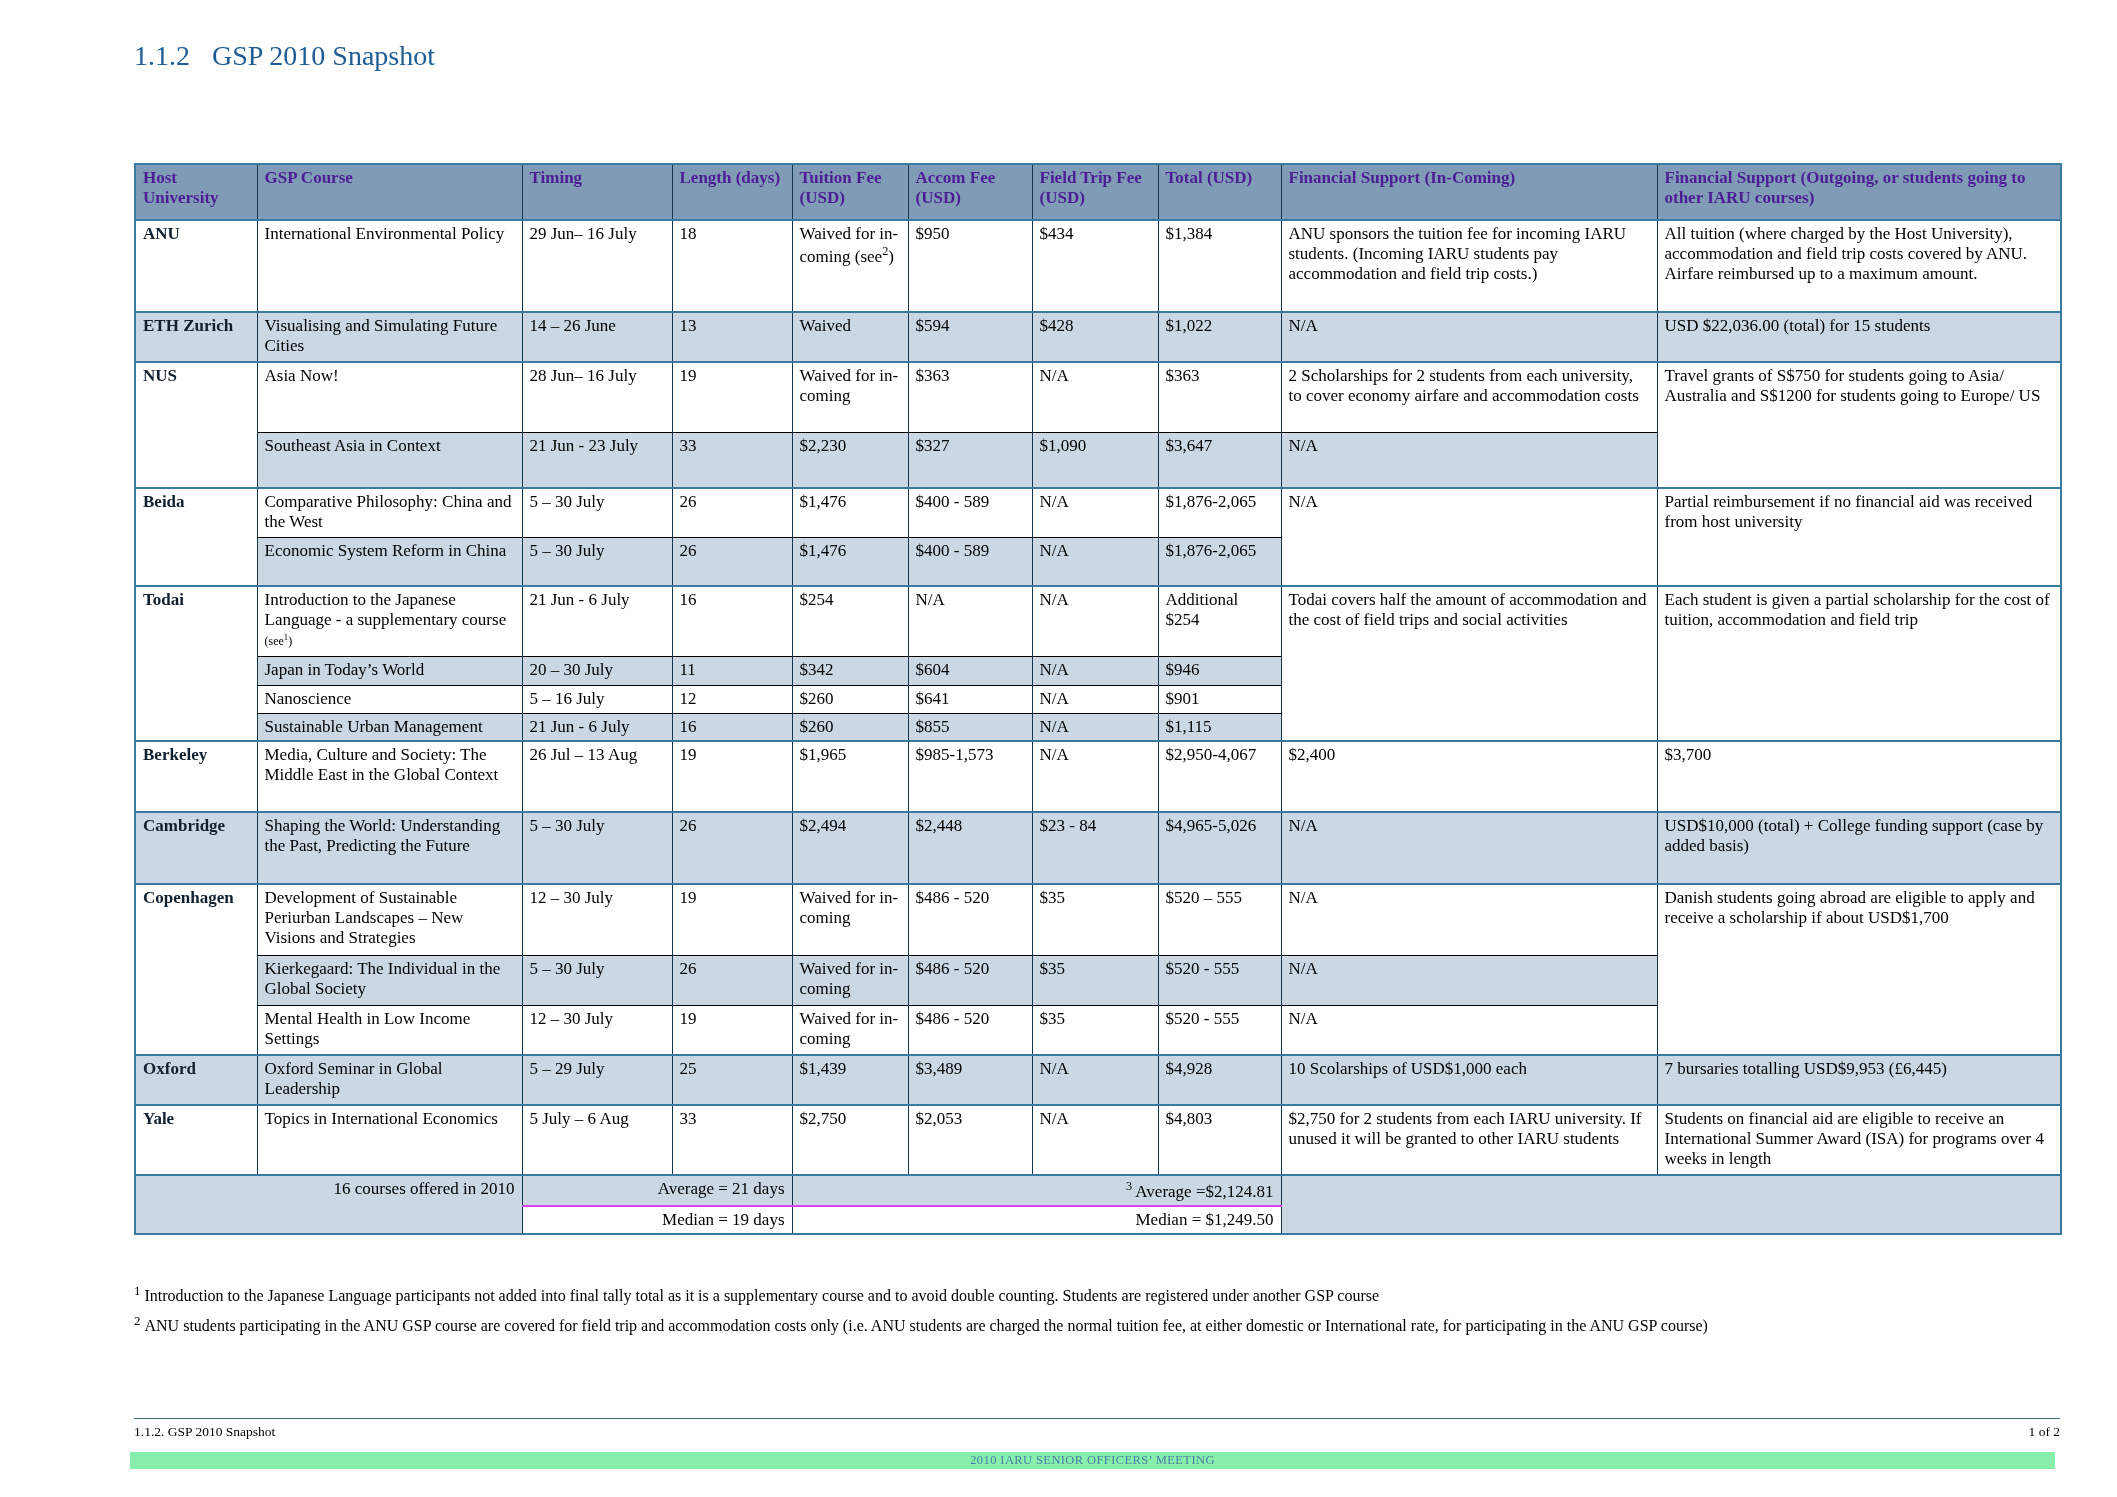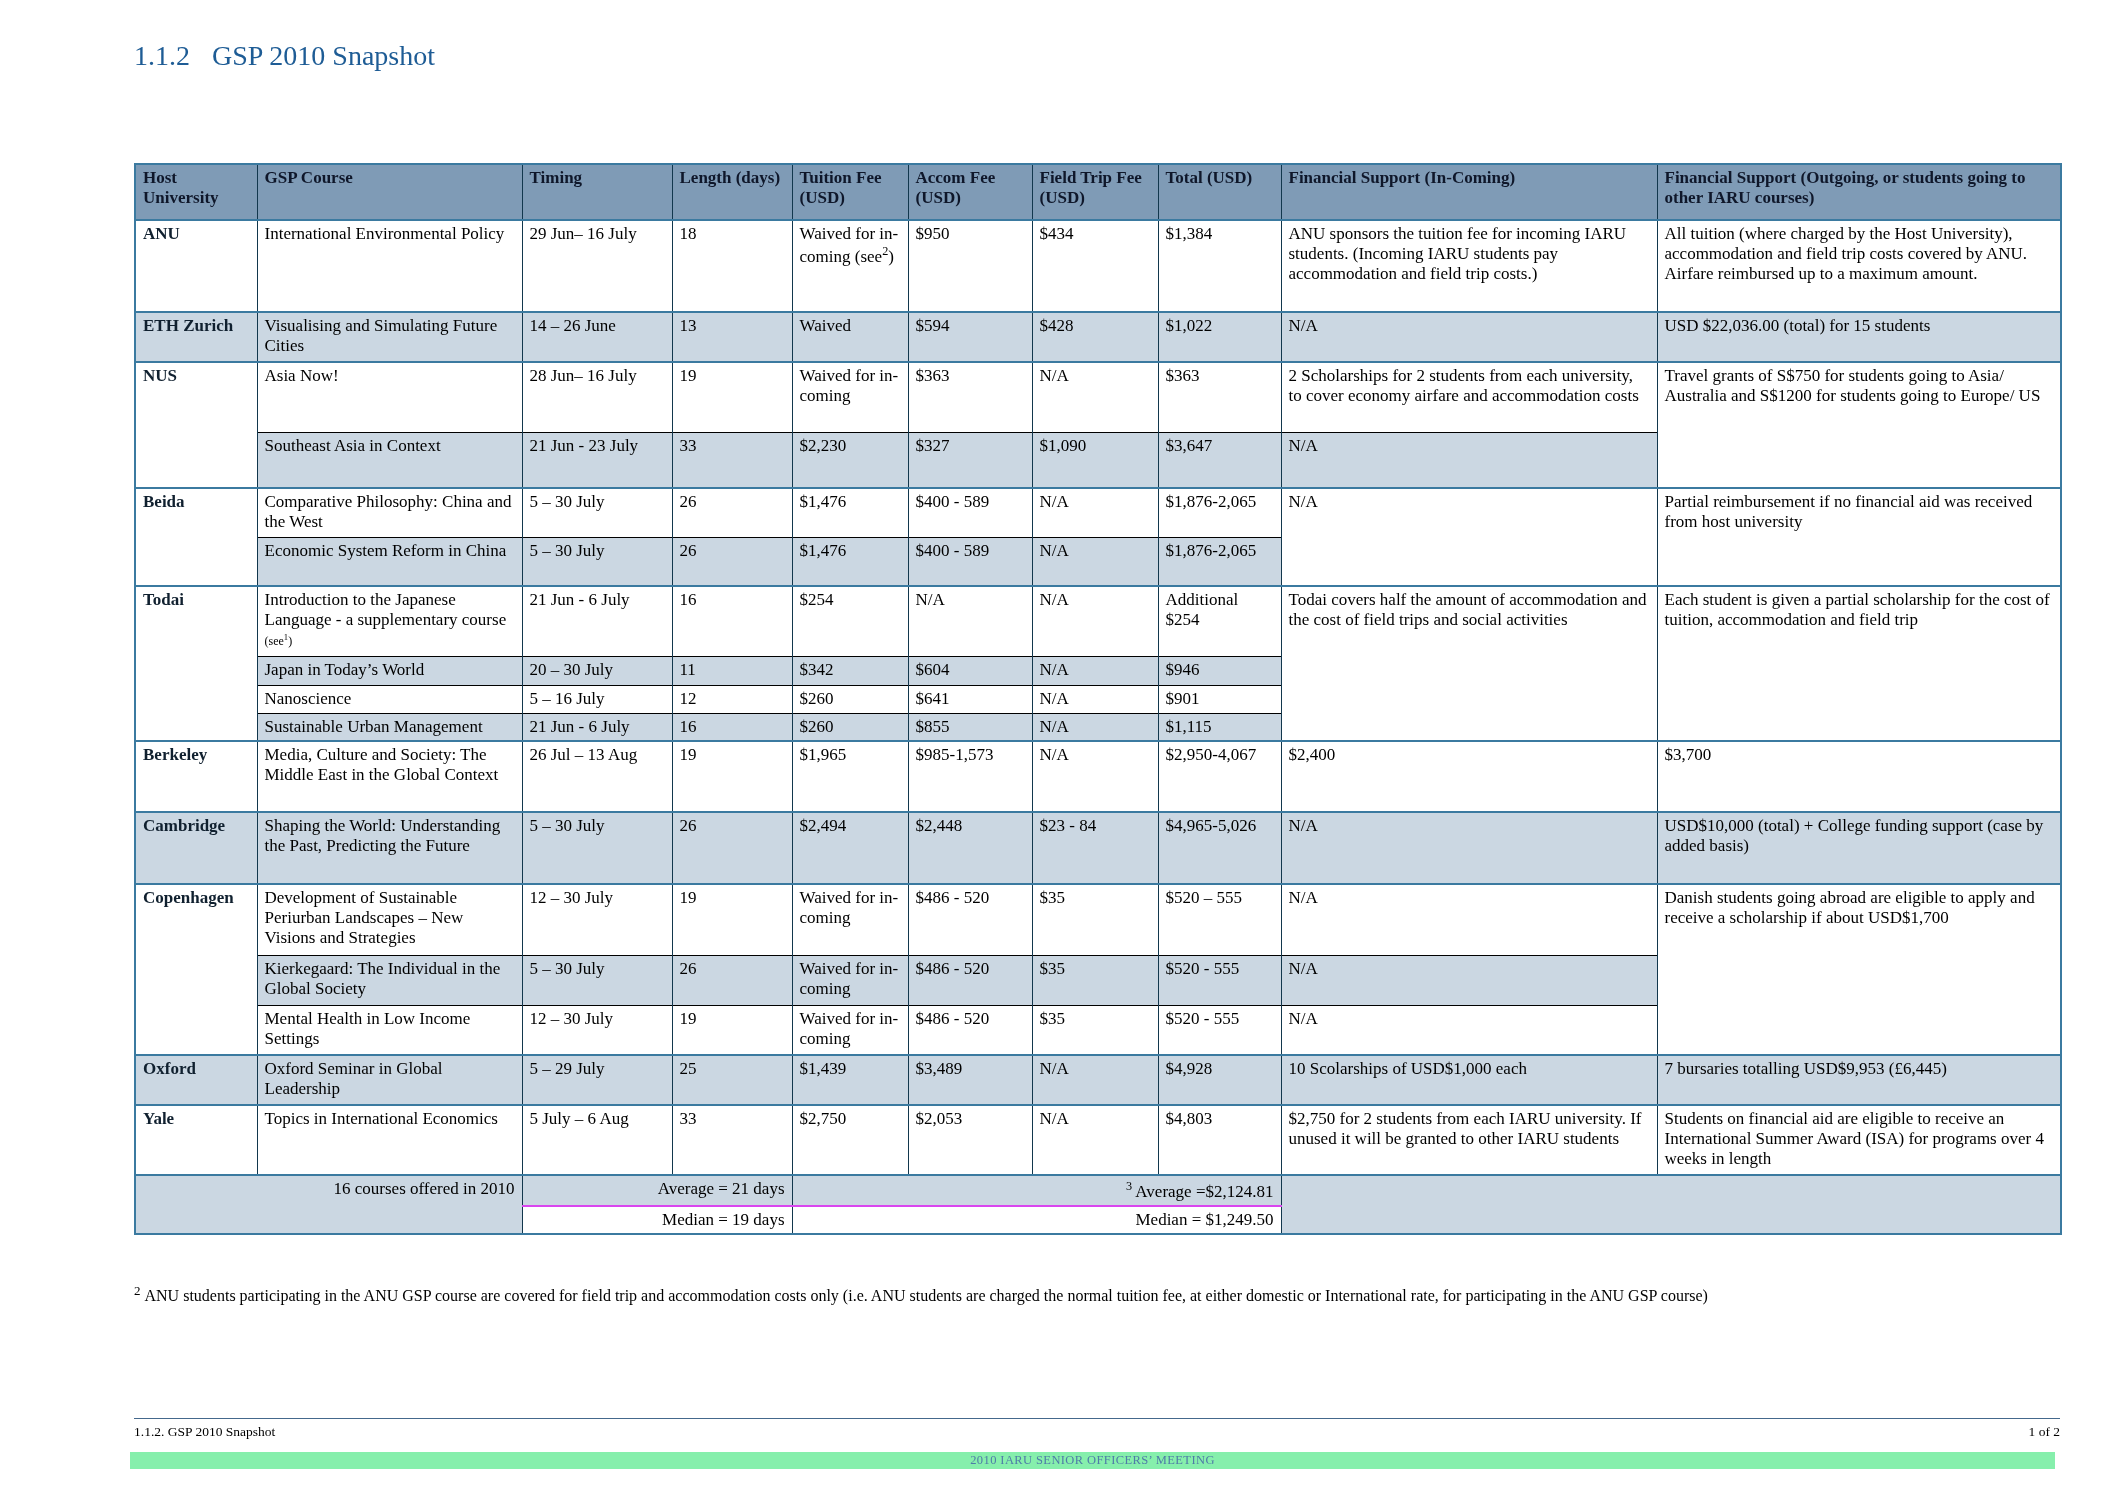--- a/index.html
+++ b/index.html
@@ -6,21 +6,21 @@
   body{
     width:2117px;height:1497px;position:relative;background:#ffffff;
     font-family:"Liberation Serif","DejaVu Serif",serif;color:#000;
   }
   .title{position:absolute;left:134px;top:40px;font-size:28px;color:#1e5c95;}
   .title .num{margin-right:22px;text-align:right;}
   .tablewrap{position:absolute;left:134px;top:163px;}
   table{table-layout:fixed;width:1926px;border-collapse:collapse;border:2px solid #3b7aa0;}
   th,td{vertical-align:top;padding:3px 7px 3px 7px;font-size:17px;line-height:1.18;
         border-left:1px solid #12374d;border-top:1px solid #000;word-wrap:break-word;}
-  thead th{background:#7f9bb6;color:#0f172a;text-align:left;font-weight:bold;
+  thead th{background:#7f9bb6;color:#4c1d95;text-align:left;font-weight:bold;
         border-top:none;border-bottom:1px solid #0d2536;}
   td.host{background:#7f9bb6;font-weight:bold;color:#10202f;}
   tr.shaded td{background:#cbd7e2;}
   tr.plain td{background:#ffffff;}
   td.span-white{background:#ffffff !important;}
   tr.group-start td{border-top:2px solid #3b7aa0;}
   td .note{font-size:12px;}
   sup{font-size:0.72em;}
   tr.summary-a td, tr.summary-b td{background:#cbd7e2;text-align:right;font-size:17px;}
   tr.summary-a td{border-top:2px solid #3b7aa0;}
@@ -266,20 +266,21 @@
         </tr>
         <tr class="summary-b" style="height: 27px;">
           <td colspan="2" class="white">Median = 19 days</td>
           <td colspan="4" class="white">Median = $1,249.50</td>
         </tr>
       </tbody>
   </table>
 </div>
 
 <div class="footnotes" id="footnotes">
+    <div class="footnote"><sup>1</sup>Introduction to the Japanese Language participants not added into final tally total as it is a supplementary course and to avoid double counting. Students are registered  under another GSP course</div>
     <div class="footnote"><sup>2</sup>ANU students participating in the ANU GSP course are covered for field trip and accommodation costs only (i.e. ANU students are charged the normal tuition fee, at either domestic or International rate, for participating in the ANU GSP course)</div>
   </div>
 
 <div class="footer-rule"></div>
 <div class="footer-left">1.1.2. GSP 2010 Snapshot</div>
 <div class="footer-right">1 of 2</div>
 <div class="footer-bar">
   <span>2010 IARU SENIOR OFFICERS’ MEETING</span>
 </div>
 

